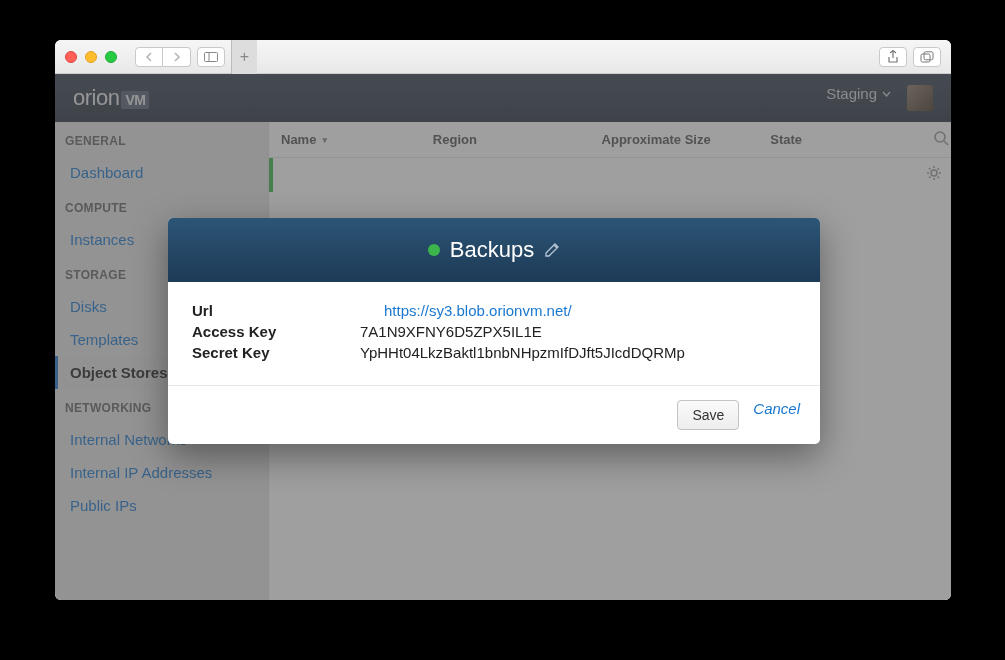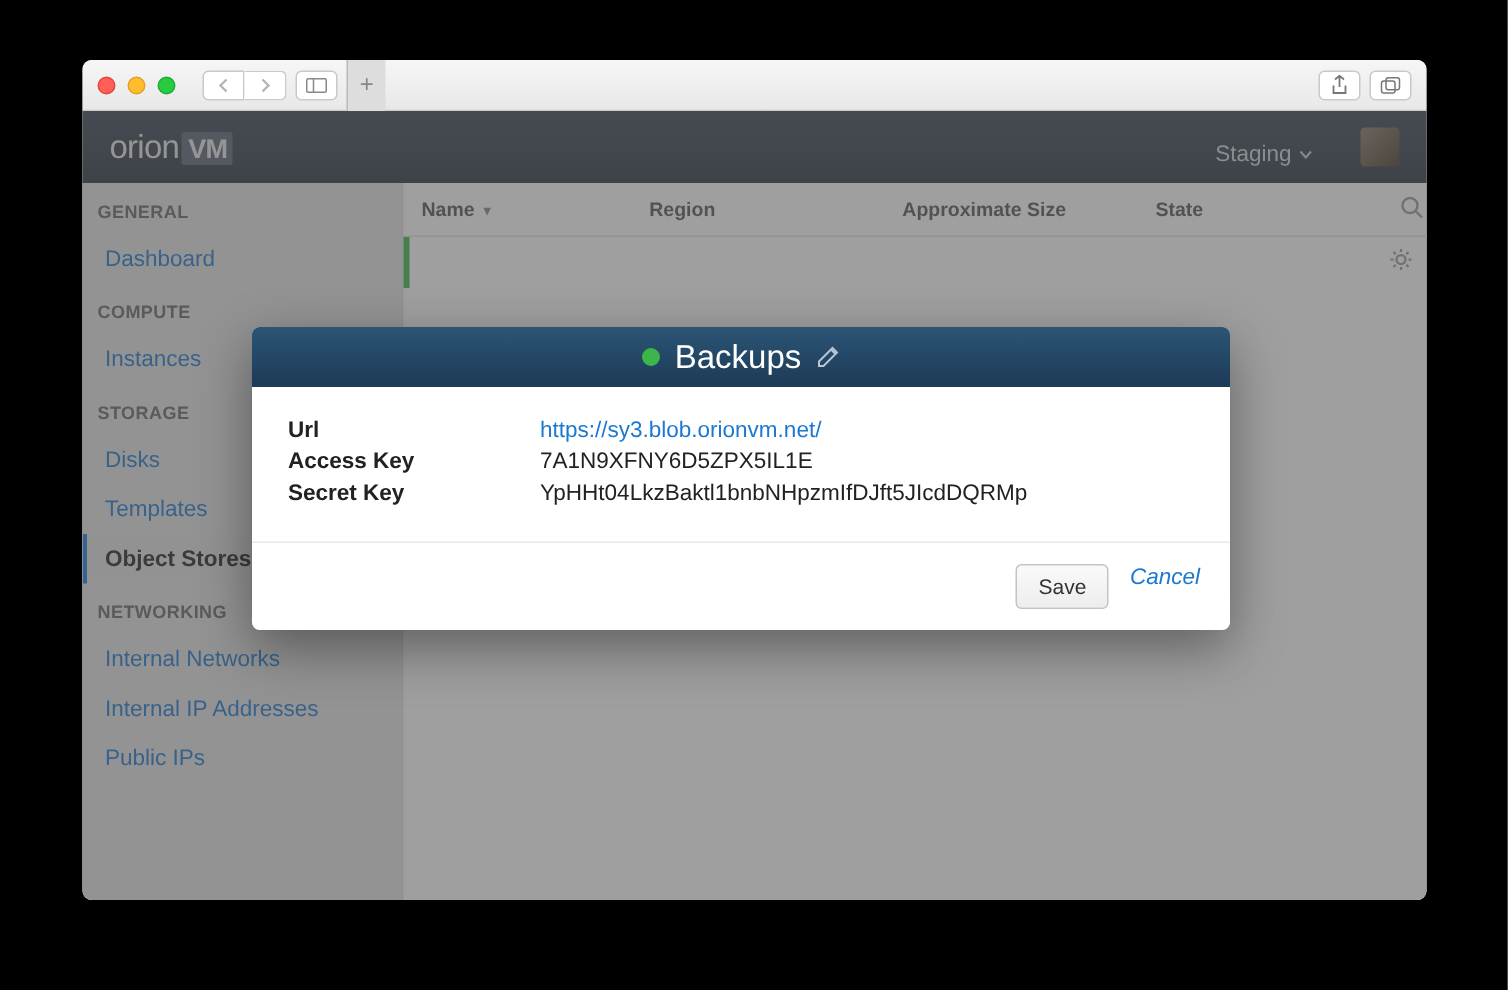--- a/index.html
+++ b/index.html
@@ -52,23 +52,23 @@
     .header-bar {
       height: 48px;
       background: linear-gradient(#3a4556, #2a3240);
       display: flex;
       align-items: center;
       padding: 0 18px;
       color: #e8e8e8;
     }
     
     .logo { font-size: 22px; font-weight: 300; letter-spacing: -0.5px; }
-    .logo .vm { font-weight: 700; background: #5a6577; padding: 1px 4px; border-radius: 2px; margin-left: 2px; font-size: 18px; }
-    
-    .header-right { margin-left: auto; display: flex; align-items: flex-end; gap: 32px; }
+    .logo .vm { font-weight: 700; background: #5a6577; padding: 1px 4px; border-radius: 2px; margin-left: 2px; font-size: 14px; }
+    
+    .header-right { margin-left: auto; display: flex; align-items: flex-start; gap: 16px; }
     .env-dropdown { color: #d0d4db; font-size: 15px; display: flex; align-items: center; gap: 5px; }
     .avatar { width: 26px; height: 26px; border-radius: 3px; background: linear-gradient(135deg, #8a7a6a, #4a3a2a); }
     
     .content-row { display: flex; height: calc(100% - 48px); }
     
     .sidebar { width: 214px; background: #e5e5e5; border-right: 1px solid #ddd; }
     .section-title { padding: 12px 10px 8px; font-size: 12px; font-weight: 600; color: #666; letter-spacing: 0.3px; }
     .nav-item { padding: 8px 12px; font-size: 15px; color: #1b78d0; cursor: pointer; border-left: 3px solid transparent; }
     .nav-item.active { background: #e3e3e3; color: #222; font-weight: 600; border-left: 3px solid #1b78d0; }
     
@@ -92,38 +92,38 @@
       top: 144px;
       left: 113px;
       width: 652px;
       background: #fff;
       border-radius: 5px;
       box-shadow: 0 12px 36px rgba(0,0,0,0.4);
       overflow: hidden;
     }
     
     .modal-header {
-      height: 40px;
+      height: 64px;
       background: linear-gradient(#2c5576, #1d3a56);
       display: flex;
       align-items: center;
       justify-content: center;
       gap: 10px;
       color: #fff;
       text-align: right;
     }
     .status-dot { width: 12px; height: 12px; border-radius: 50%; background: #3cb54a; }
     .modal-title { font-size: 22px; font-weight: 400; }
     .edit-icon { width: 16px; height: 16px; color: #b8c7d6; }
     
     .modal-body { padding: 20px 24px 20px; }
     .kv-row { display: flex; margin-bottom: 4px; font-size: 15px; }
     .kv-label { width: 168px; text-align: left; font-weight: 700; color: #222; padding-right: 14px; }
     .kv-value { color: #222; }
-    .kv-value.link { color: #1b78d0; }
+    .kv-value.link { color: #1b78d0; margin-left: 24px; }
     .download-row { margin-top: 24px; margin-left: 182px; }
     .download-link { color: #1b78d0; font-size: 15px; }
     
     .modal-footer {
       border-top: 1px solid #e8e8e8;
       padding: 14px 20px;
       display: flex;
       justify-content: flex-end;
       gap: 14px;
     }

